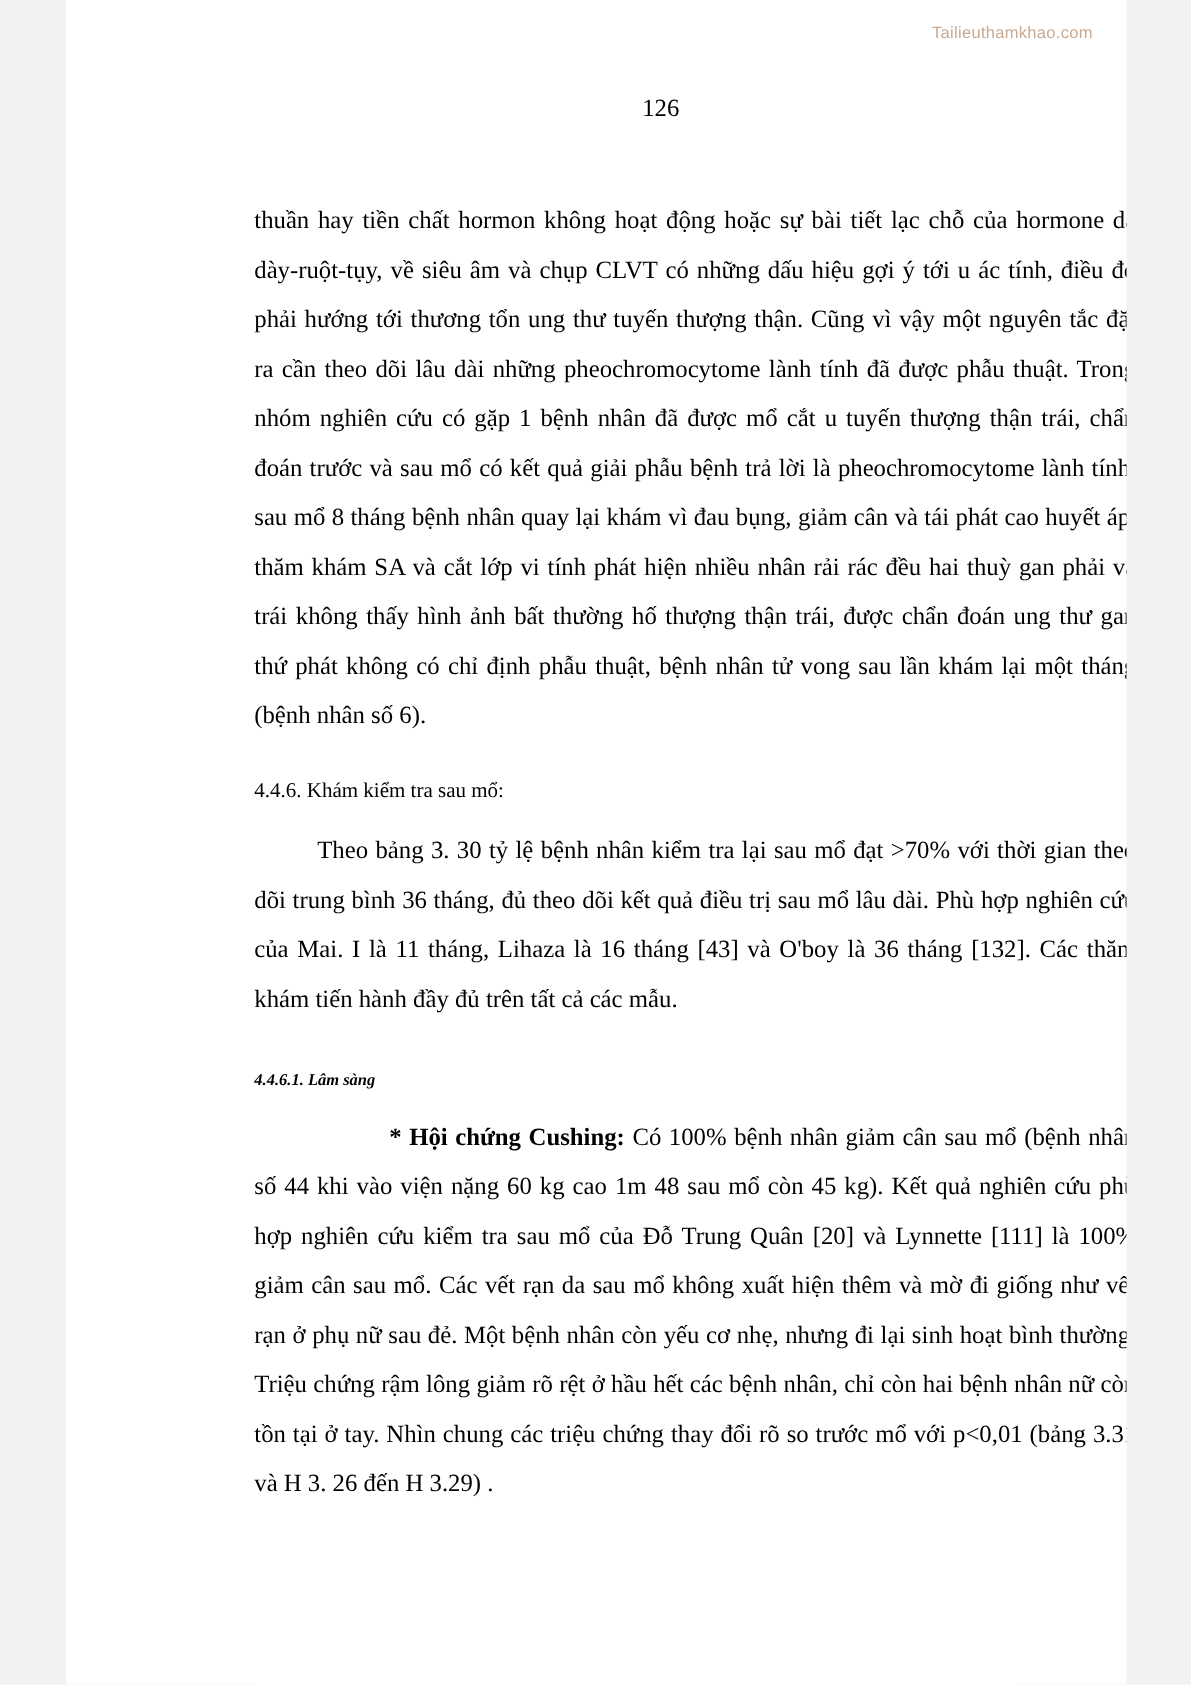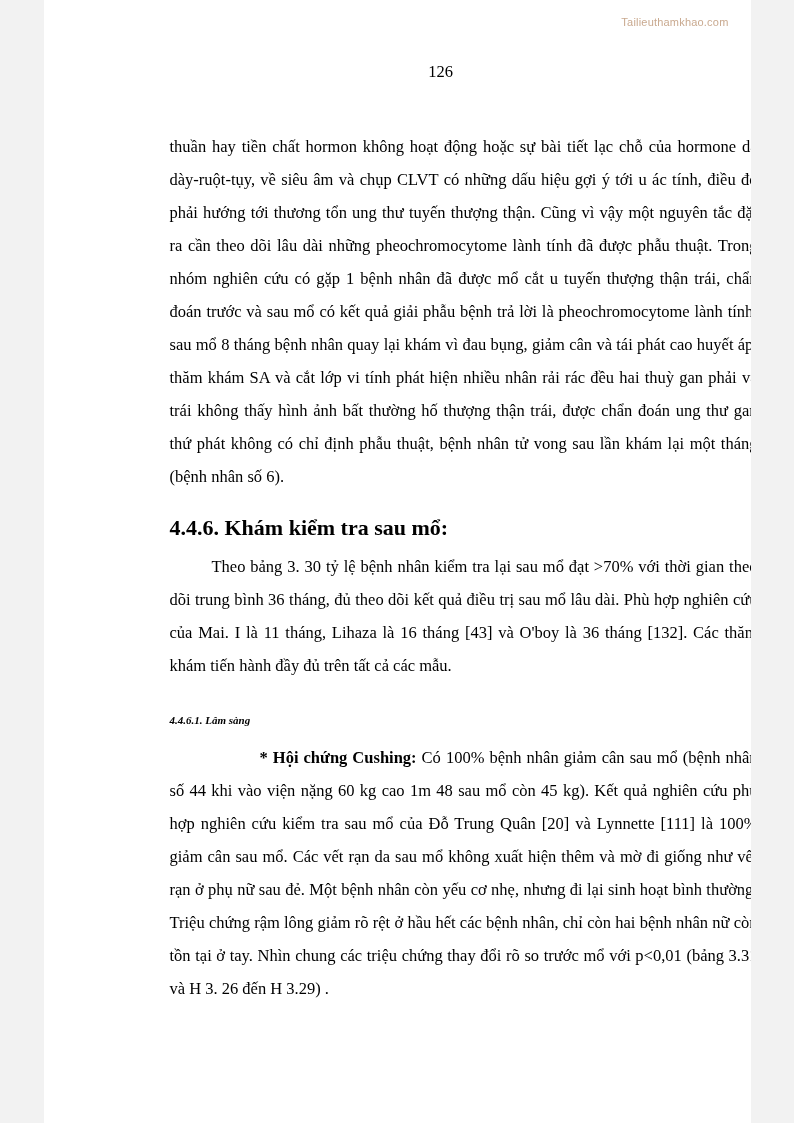--- a/index.html
+++ b/index.html
@@ -46,22 +46,22 @@
     text-justify: inter-word;
     font-size: 16.5px;
     line-height: 33px;
     text-indent: 0;
   }
   p.body.indent {
     text-indent: 42px;
   }
   .heading {
     margin: 12px 0 6px 0;
-    font-size: 22px;
-    font-weight: bold;
+    font-size: 14px;
+    font-weight: normal;
     line-height: 33px;
   }
   .subheading {
     margin: 12px 0 4px 0;
     font-size: 11px;
     font-weight: bold;
     font-style: italic;
     line-height: 33px;
   }
   .runin {

